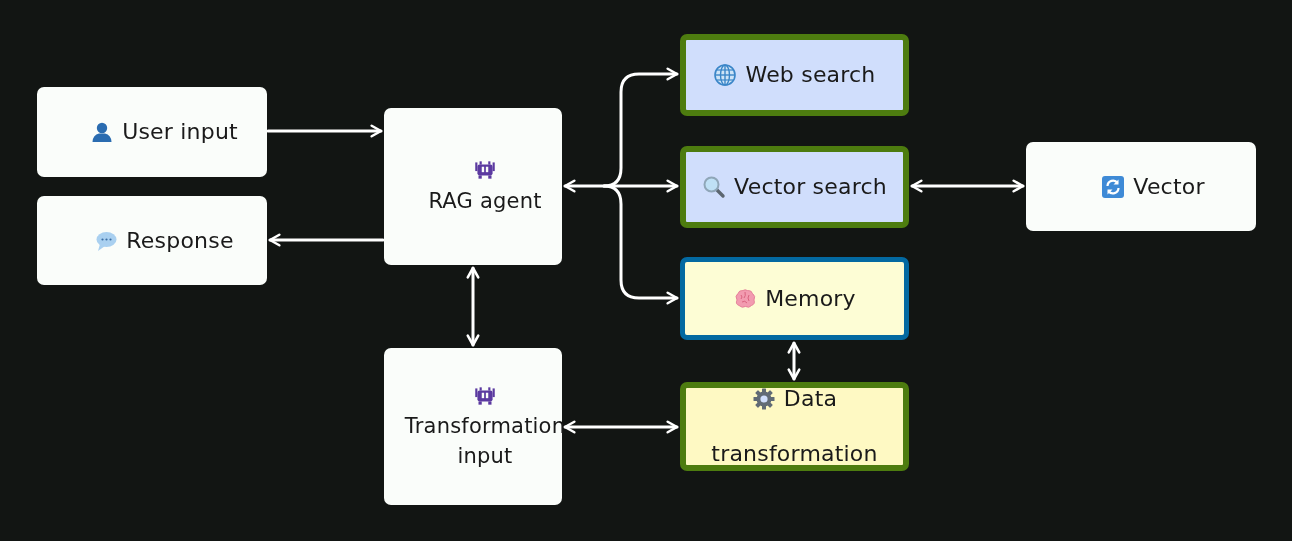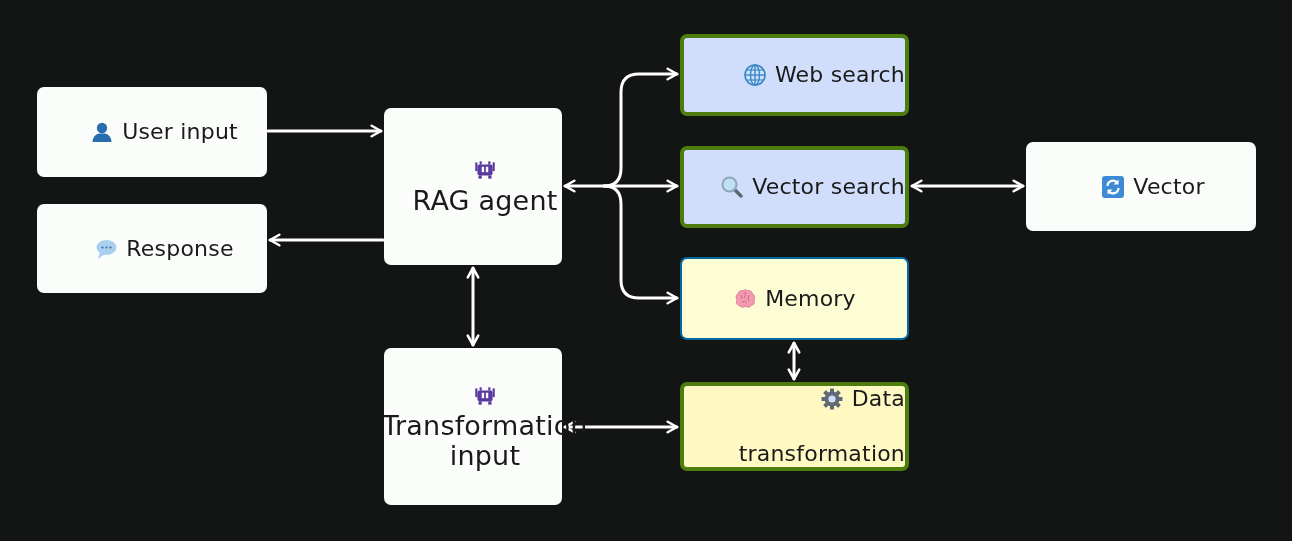--- a/index.html
+++ b/index.html
@@ -19,38 +19,38 @@
       display: flex;
       flex-direction: column;
       align-items: center;
       justify-content: center;
       text-align: center;
       font-size: 22px;
       line-height: 32px;
       letter-spacing: 0.2px;
     }
     .node.white { background: #fafdfa; padding-left: 24px; }
-    .node.blue { background: #d0defc; border: 4px solid #4d7c0f; align-items: flex-end; }
-    .node.yellow { background: #fdfdd5; border: 2px solid #0369a1; }
+    .node.blue { background: #d0defc; border: 6px solid #4d7c0f; }
+    .node.yellow { background: #fdfdd5; border: 5px solid #0369a1; }
     .row { display: flex; align-items: center; justify-content: center; gap: 8px; }
     .icon { display: inline-flex; width: 24px; height: 24px; align-items: center; justify-content: center; }
     .icon svg { width: 24px; height: 24px; display: block; }
     .agent-icon { width: 26px; height: 26px; margin-bottom: 2px; }
     .agent-icon svg { width: 26px; height: 26px; }
 
     #n-user     { left: 37px;  top: 87px;  width: 230px; height: 90px; }
-    #n-response { left: 37px;  top: 196px; width: 230px; height: 89px; margin-top: 8px; }
+    #n-response { left: 37px;  top: 196px; width: 230px; height: 89px; }
     #n-rag      { left: 384px; top: 108px; width: 178px; height: 157px; }
     #n-trans    { left: 384px; top: 348px; width: 178px; height: 157px; }
     #n-web      { left: 680px; top: 34px;  width: 229px; height: 82px; }
     #n-vsearch  { left: 680px; top: 146px; width: 229px; height: 82px; }
     #n-memory   { left: 680px; top: 257px; width: 229px; height: 83px; }
     #n-dtrans   { left: 680px; top: 382px; width: 229px; height: 89px; }
     #n-vdb      { left: 1026px; top: 142px; width: 230px; height: 89px; }
-    #n-rag .label, #n-trans .label { font-size: 27px; }
+    #n-rag .label, #n-trans .label { font-size: 21px; }
     #n-trans .label { line-height: 30px; }
   </style>
 </head>
 <body style="background: rgb(18, 21, 19);">
 
 <svg id="edges" viewBox="0 0 1292 541">
   <defs>
     <marker id="arrow" viewBox="0 0 10 10" refX="8" refY="5" markerWidth="5" markerHeight="5" orient="auto-start-reverse" markerUnits="userSpaceOnUse">
       <path d="M1,1 L8,5 L1,9" fill="none" stroke="#ffffff" stroke-width="2" stroke-linecap="round" stroke-linejoin="round"></path>
     </marker>

